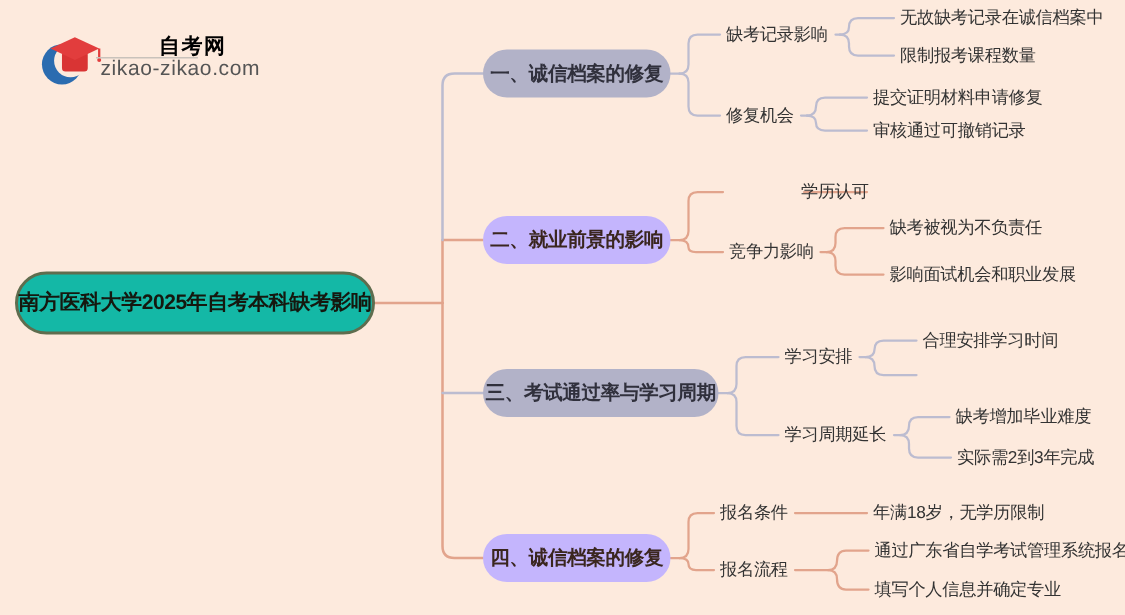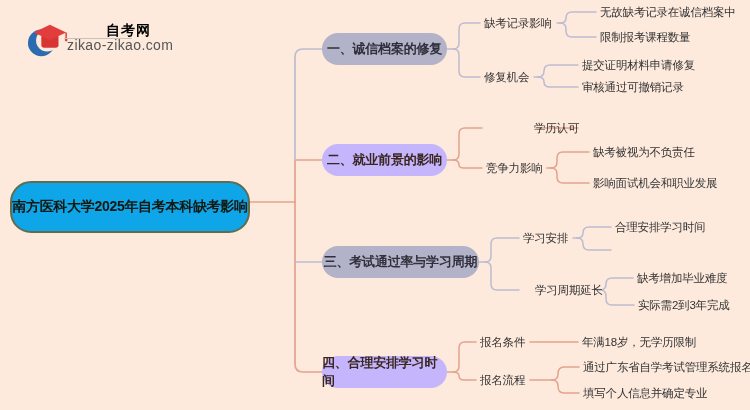--- a/index.html
+++ b/index.html
@@ -14,22 +14,22 @@
   #lines path{fill:none;stroke-linecap:round;stroke-linejoin:round;}
   .ln-sal{stroke:#e2a48c;stroke-width:1.7;}
   .ln-lav{stroke:#bcbcd0;stroke-width:1.7;}
   .ln-sal-thin{stroke:#e2a48c;stroke-width:1.5;}
   .ln-lav-thin{stroke:#bcbcd0;stroke-width:1.5;}
 
   .abs{position:absolute;}
   .vcenter{transform:translateY(-50%);white-space:nowrap;}
 
   .root-node{
-    left:10px;top:181px;width:240px;height:52px;
-    background:#0ea5e9;
+    left:10px;top:181px;width:240px;height:42px;
+    background:#14b8a6;
     border:2px solid #5f6d4e;
     border-radius:21px;
     display:flex;align-items:center;justify-content:center;
     color:#15180f;font-size:14px;font-weight:bold;
     box-sizing:border-box;
     letter-spacing:-0.3px;
   }
   .branch-node{
     height:32px;border-radius:16px;
     display:flex;align-items:center;justify-content:center;
@@ -121,37 +121,37 @@
   </svg>
   <div class="abs vcenter site-name">自考网</div>
   <div class="abs site-divider"></div>
   <div class="abs vcenter site-url">zikao-zikao.com</div>
 
   <div class="abs root-node">南方医科大学2025年自考本科缺考影响</div>
 
   <div class="abs branch-node branch-lav" style="left:322px;top:33px;width:125px;">一、诚信档案的修复</div>
   <div class="abs branch-node branch-sal" style="left:322px;top:144px;width:125px;">二、就业前景的影响</div>
   <div class="abs branch-node branch-lav" style="left:322px;top:246px;width:157px;">三、考试通过率与学习周期</div>
-  <div class="abs branch-node branch-sal" style="left:322px;top:356px;width:125px;">四、合理安排学习时间</div>
+  <div class="abs branch-node branch-sal" style="left:322px;top:356px;width:125px;">四、诚信档案的修复</div>
 
   <div class="abs vcenter node-text" style="left:484px;top:23px;">缺考记录影响</div>
   <div class="abs vcenter node-text" style="left:600px;top:12px;">无故缺考记录在诚信档案中</div>
   <div class="abs vcenter node-text" style="left:600px;top:37px;">限制报考课程数量</div>
   <div class="abs vcenter node-text" style="left:484px;top:77px;">修复机会</div>
   <div class="abs vcenter node-text" style="left:582px;top:65px;">提交证明材料申请修复</div>
   <div class="abs vcenter node-text" style="left:582px;top:87px;">审核通过可撤销记录</div>
 
   <div class="abs vcenter node-text" style="left:486px;top:128px;margin-left:48px;">学历认可</div>
   <div class="abs vcenter node-text" style="left:486px;top:168px;">竞争力影响</div>
   <div class="abs vcenter node-text" style="left:593px;top:152px;">缺考被视为不负责任</div>
   <div class="abs vcenter node-text" style="left:593px;top:183px;">影响面试机会和职业发展</div>
 
   <div class="abs vcenter node-text" style="left:523px;top:238px;">学习安排</div>
   <div class="abs vcenter node-text" style="left:615px;top:227px;">合理安排学习时间</div>
-  <div class="abs vcenter node-text" style="left:523px;top:290px;margin-left:12px;">学习周期延长</div>
+  <div class="abs vcenter node-text" style="left:523px;top:290px;">学习周期延长</div>
   <div class="abs vcenter node-text" style="left:637px;top:278px;">缺考增加毕业难度</div>
   <div class="abs vcenter node-text" style="left:638px;top:305px;">实际需2到3年完成</div>
 
   <div class="abs vcenter node-text" style="left:480px;top:342px;">报名条件</div>
   <div class="abs vcenter node-text" style="left:582px;top:342px;text-align:center;">年满18岁，无学历限制</div>
   <div class="abs vcenter node-text" style="left:480px;top:380px;">报名流程</div>
   <div class="abs vcenter node-text" style="left:583px;top:367px;">通过广东省自学考试管理系统报名</div>
   <div class="abs vcenter node-text" style="left:583px;top:393px;">填写个人信息并确定专业</div>
 
 </div>

